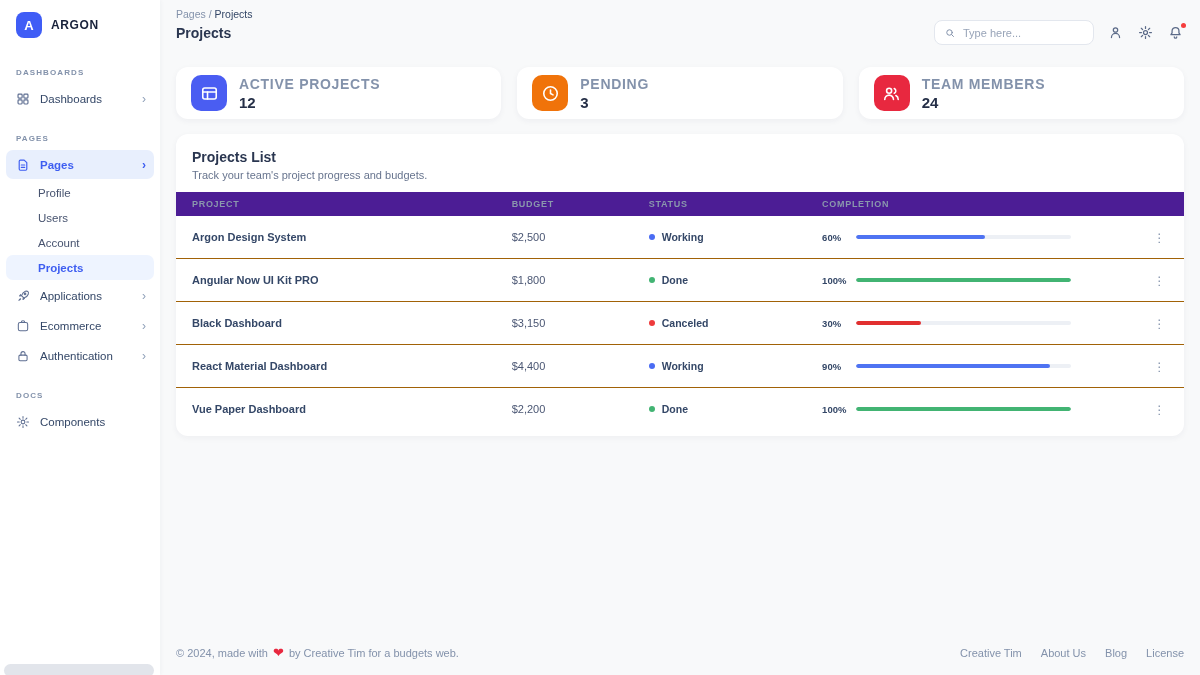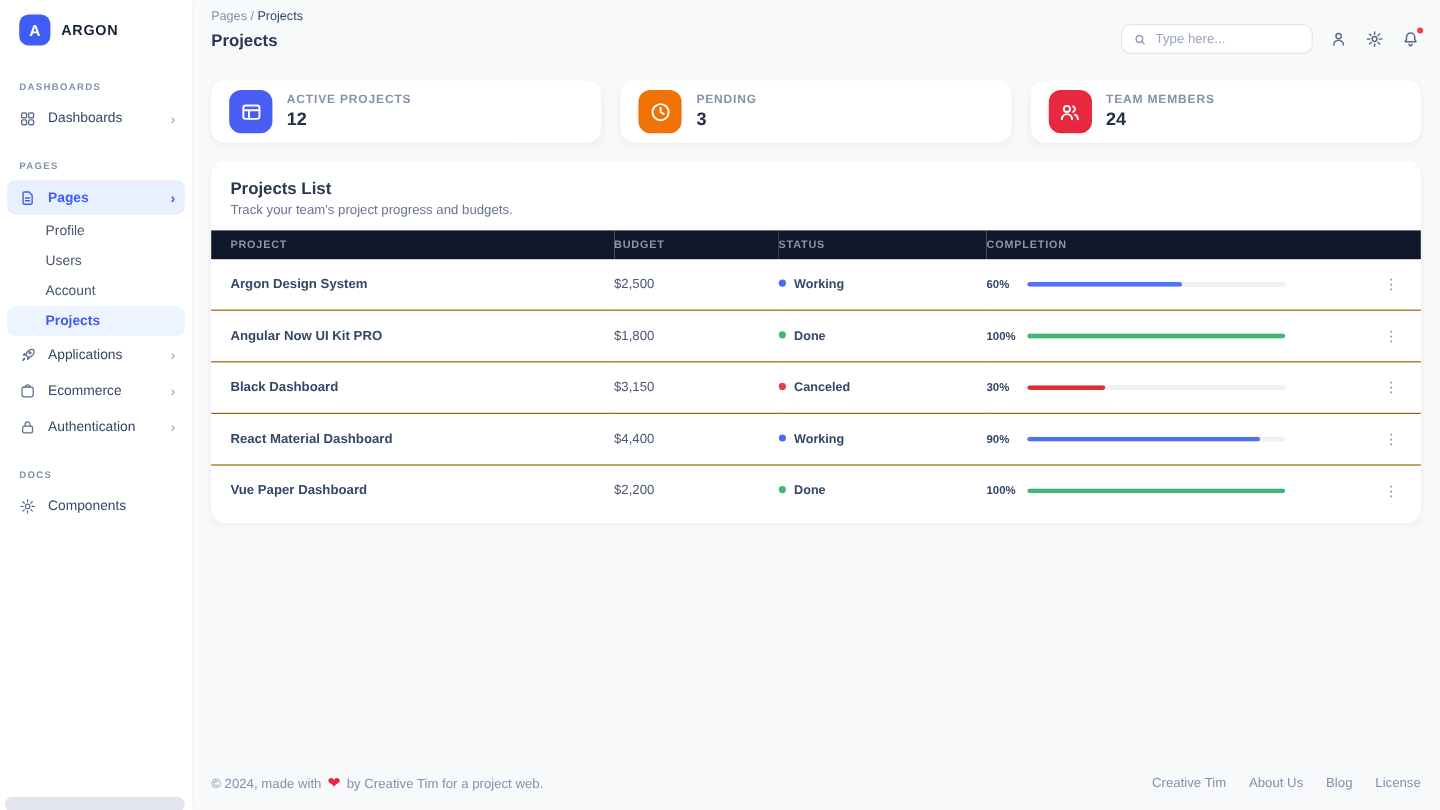--- a/index.html
+++ b/index.html
@@ -49,31 +49,31 @@
   .badge-dot { position:absolute; top:-2px; right:-2px; width:5px; height:5px; border-radius:50%; background:#f53d3d; }
 
   
   .stats-row { display:flex; gap:16px; margin-top:22px; }
   .stat-card { flex:1; height:52px; background:#fff; border-radius:12px;
                box-shadow:0 2px 6px rgba(30,40,80,.05); display:flex; align-items:center;
                gap:12px; padding-left:15px; }
   .stat-icon { width:36px; height:36px; border-radius:10px; color:#fff;
                display:flex; align-items:center; justify-content:center; flex:none; }
   .stat-icon svg { width:19px; height:19px; }
-  .stat-label { font-size:10px; font-weight:bold; letter-spacing:.7px; color:#8392ab; }
+  .stat-label { font-size:14px; font-weight:bold; letter-spacing:.7px; color:#8392ab; }
   .stat-value { font-size:15px; font-weight:bold; color:#252f47; margin-top:2px; }
 
   
   .projects-card { margin-top:15px; background:#fff; border-radius:12px;
                    box-shadow:0 2px 6px rgba(30,40,80,.05); padding-bottom:6px; }
   .card-head { padding:15px 16px 11px; }
   .card-title { font-size:14px; font-weight:bold; color:#2a3650; }
   .card-sub { font-size:11px; color:#67748e; margin-top:4px; }
   table { width:100%; border-collapse:collapse; }
-  thead th { background:#0f172a; font-size:9px; font-weight:bold; letter-spacing:.7px;
+  thead th { background:#4c1d95; font-size:9px; font-weight:bold; letter-spacing:.7px;
              color:#8a97ad; text-align:left; padding:7px 0; }
   th.c-project { width:33.3%; padding-left:16px; }
   th.c-budget { width:13.6%; }
   th.c-status { width:17.2%; }
   th.c-completion { width:31%; }
   th.c-actions { width:4.9%; }
   tbody td { padding:12px 0; border-bottom:1px solid #a16207; vertical-align:middle; }
   tbody tr:last-child td { border-bottom:none; }
   td.proj { padding-left:16px; font-size:11px; font-weight:bold; color:#344767; }
   td.budget { font-size:11px; color:#4a5673; }
@@ -363,21 +363,21 @@
             <td class="actions"><span class="kebab">⋮</span></td>
           </tr>
         </tbody>
       </table>
     </div>
 
     <div class="footer">
       <div>
         <span>© 2024, made with</span>
         <span class="heart">❤</span>
-        <span>by Creative Tim for a project web.</span>
+        <span>by Creative Tim for a budgets web.</span>
       </div>
       <div class="foot-links">
         <span>Creative Tim</span>
         <span>About Us</span>
         <span>Blog</span>
         <span>License</span>
       </div>
     </div>
 
   </div>

